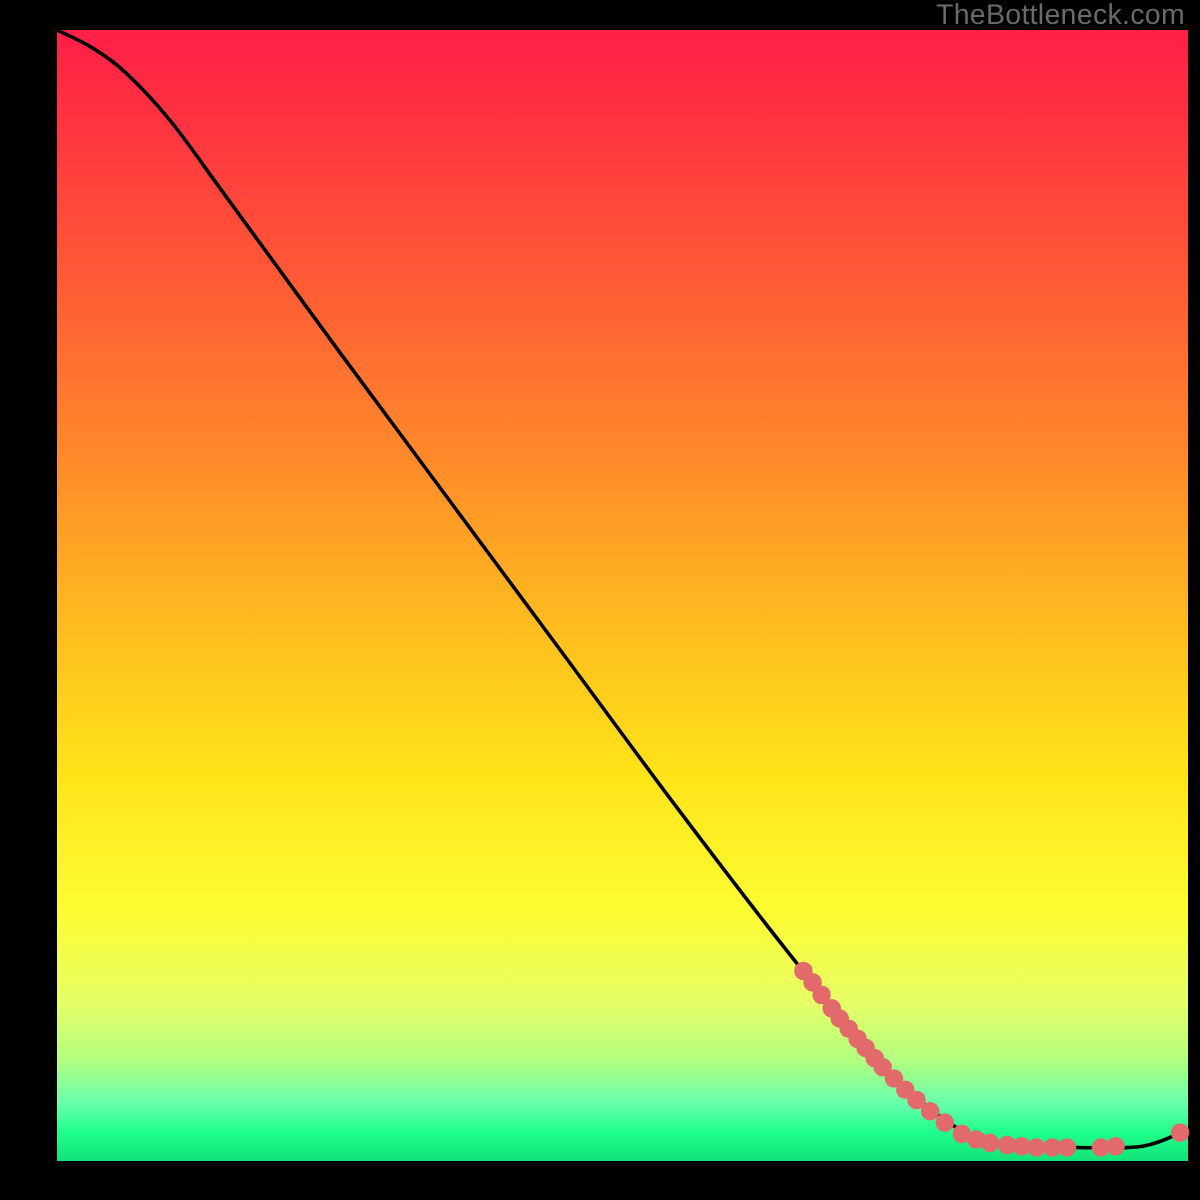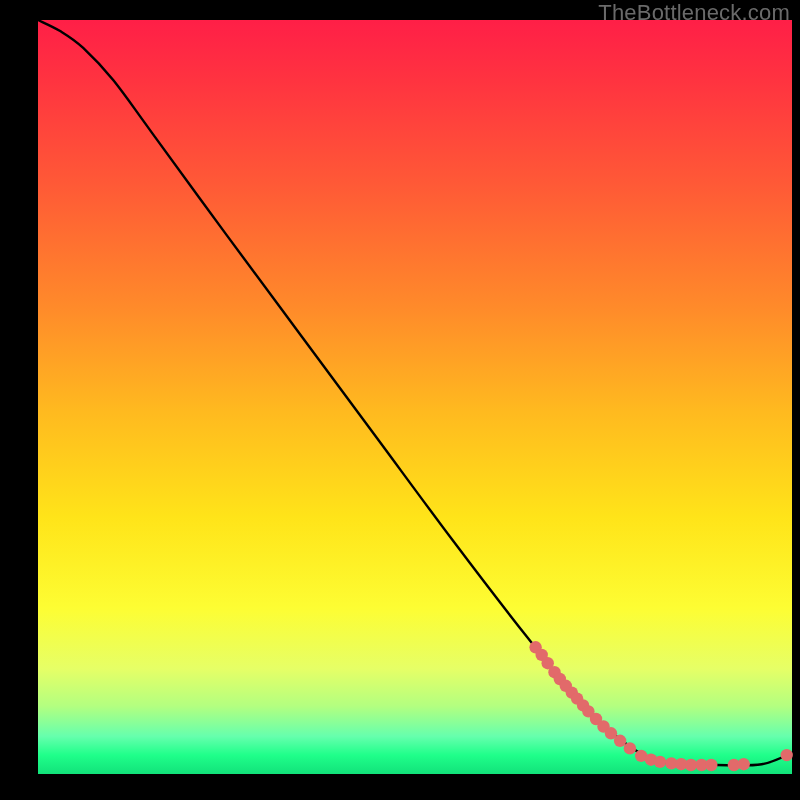--- a/index.html
+++ b/index.html
@@ -38,21 +38,21 @@
       #66ffad 95%,
       #1fff8a 97.5%,
       #12e27a 100%
     );
   }
   .watermark {
     position: absolute;
     top: 0px;
     right: 10px;
     color: #6a6a6a;
-    font-size: 22px;
+    font-size: 19px;
     letter-spacing: 0.2px;
     font-weight: 500;
   }
   svg.curve {
     position: absolute;
     left: 0;
     top: 0;
     width: 754px;
     height: 754px;
     overflow: visible;

